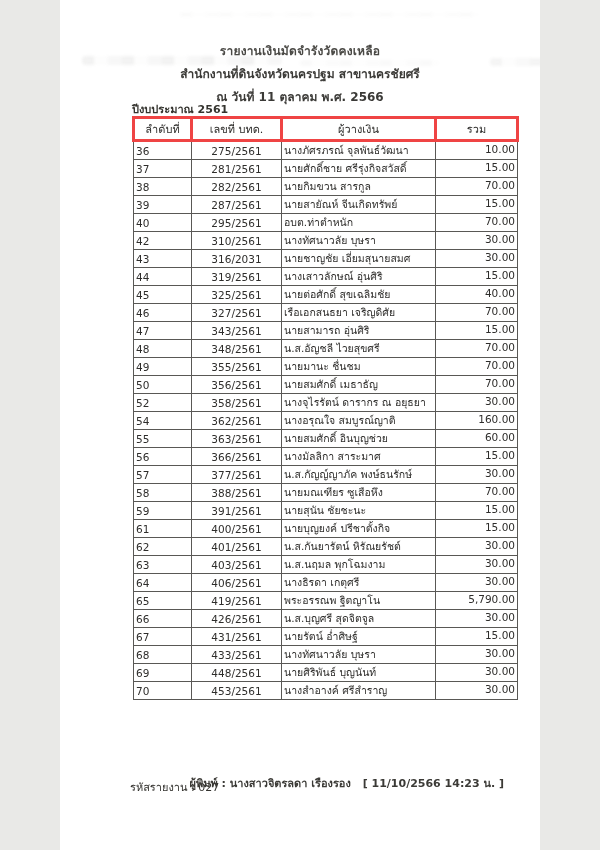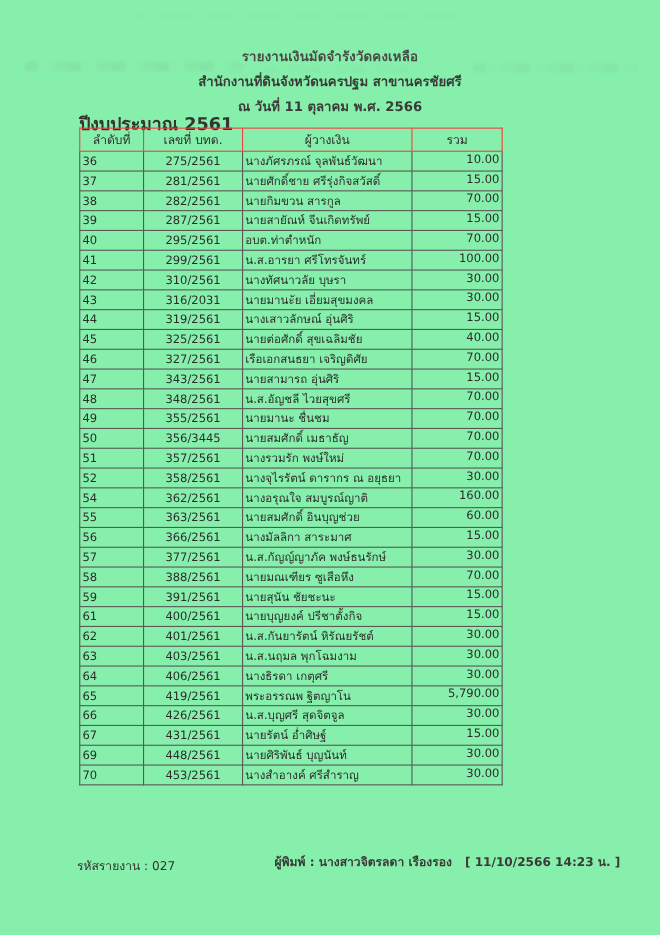--- a/index.html
+++ b/index.html
@@ -1,18 +1,18 @@
 <!DOCTYPE html>
 <html><head>
 <meta charset="utf-8">
 <style>
   html,body { margin:0; padding:0; background:#e9e9e7; }
   #page {
-    position:relative; width:600px; height:850px; margin:0 auto;
-    background:#86efac;
+    position:relative; width:480px; height:850px; margin:0 auto;
+    background:#ffffff;
     font-family:"DejaVu Sans","Liberation Sans",sans-serif;
     color:#2e2d2b; overflow:hidden;
   }
   
   .scan-noise {
     position:absolute; pointer-events:none; border-radius:4px;
     background:repeating-linear-gradient(90deg,
       rgba(110,110,108,0.16) 0px 12px,
       rgba(110,110,108,0.03) 12px 26px,
       rgba(110,110,108,0.10) 26px 40px);
@@ -20,33 +20,33 @@
   }
   .noise-a { top:56px; left:22px; width:200px; height:9px; opacity:.55; }
   .noise-b { top:58px; left:430px; width:150px; height:8px; opacity:.45; }
   .noise-c { top:60px; left:240px; width:140px; height:6px; opacity:.25; }
   .noise-d { top:12px; left:120px; width:300px; height:5px; opacity:.18; }
 
   .title-block { position:absolute; top:40px; left:0; right:0; text-align:center; }
   .title-line { font-size:12px; line-height:23px; font-weight:600; color:#3b3a37; }
   .title-line.l1 { color:#4a4945; letter-spacing:.2px; }
 
-  .fiscal-label { position:absolute; top:100px; left:72px; font-size:16px; font-weight:600; color:#35342f; }
+  .fiscal-label { position:absolute; top:100px; left:72px; font-size:11px; font-weight:600; color:#35342f; }
 
   table.deposit {
     position:absolute; top:116px; left:72px;
     border-collapse:collapse; table-layout:fixed; width:384px;
     font-size:10.5px; color:#2e2d2b;
   }
   table.deposit col.c-no  { width:58px; }
   table.deposit col.c-doc { width:90px; }
   table.deposit col.c-nam { width:154px; }
   table.deposit col.c-tot { width:82px; }
   table.deposit th {
-    border:1px solid #ef4444; height:20px; font-size:11px;
+    border:3px solid #ef4444; height:20px; font-size:11px;
     font-weight:500; text-align:center; padding:0; background:transparent;
   }
   table.deposit td {
     border:1px solid #595855; height:17px; padding:0 2px;
     white-space:nowrap; overflow:hidden;
   }
   td.cell-no  { }
   td.cell-doc { text-align:center; }
   td.cell-nam { text-align:left; padding-left:4px;margin-left:44px; }
   td.cell-tot { text-align:right; padding-right:5px; vertical-align:top; line-height:15px; }
@@ -118,38 +118,32 @@
       <td class="cell-tot">15.00</td>
     </tr>
 
     <tr>
       <td class="cell-no">40</td>
       <td class="cell-doc">295/2561</td>
       <td class="cell-nam">อบต.ท่าตำหนัก</td>
       <td class="cell-tot">70.00</td>
     </tr>
 
-    <tr>
-      <td class="cell-no">41</td>
-      <td class="cell-doc">299/2561</td>
-      <td class="cell-nam">น.ส.อารยา ศรีโทรจันทร์</td>
-      <td class="cell-tot">100.00</td>
-    </tr>
 
     <tr>
       <td class="cell-no">42</td>
       <td class="cell-doc">310/2561</td>
       <td class="cell-nam">นางทัศนาวลัย บุษรา</td>
       <td class="cell-tot">30.00</td>
     </tr>
 
     <tr>
       <td class="cell-no">43</td>
       <td class="cell-doc">316/2031</td>
-      <td class="cell-nam">นายมานะัย เอี่ยมสุขมงคล</td>
+      <td class="cell-nam">นายชาญชัย เอี่ยมสุนายสมศ</td>
       <td class="cell-tot">30.00</td>
     </tr>
 
     <tr>
       <td class="cell-no">44</td>
       <td class="cell-doc">319/2561</td>
       <td class="cell-nam">นางเสาวลักษณ์ อุ่นศิริ</td>
       <td class="cell-tot">15.00</td>
     </tr>
 
@@ -183,31 +177,25 @@
 
     <tr>
       <td class="cell-no">49</td>
       <td class="cell-doc">355/2561</td>
       <td class="cell-nam">นายมานะ ชื่นชม</td>
       <td class="cell-tot">70.00</td>
     </tr>
 
     <tr>
       <td class="cell-no">50</td>
-      <td class="cell-doc">356/3445</td>
+      <td class="cell-doc">356/2561</td>
       <td class="cell-nam">นายสมศักดิ์ เมธาธัญ</td>
       <td class="cell-tot">70.00</td>
     </tr>
 
-    <tr>
-      <td class="cell-no">51</td>
-      <td class="cell-doc">357/2561</td>
-      <td class="cell-nam">นางรวมรัก พงษ์ใหม่</td>
-      <td class="cell-tot">70.00</td>
-    </tr>
 
     <tr>
       <td class="cell-no">52</td>
       <td class="cell-doc">358/2561</td>
       <td class="cell-nam">นางจุไรรัตน์ ดารากร ณ อยุธยา</td>
       <td class="cell-tot">30.00</td>
     </tr>
 
 
     <tr>
@@ -295,20 +283,26 @@
       <td class="cell-tot">30.00</td>
     </tr>
 
     <tr>
       <td class="cell-no">67</td>
       <td class="cell-doc">431/2561</td>
       <td class="cell-nam">นายรัตน์ อ่ำศิษฐ์</td>
       <td class="cell-tot">15.00</td>
     </tr>
 
+    <tr>
+      <td class="cell-no">68</td>
+      <td class="cell-doc">433/2561</td>
+      <td class="cell-nam">นางทัศนาวลัย บุษรา</td>
+      <td class="cell-tot">30.00</td>
+    </tr>
 
     <tr>
       <td class="cell-no">69</td>
       <td class="cell-doc">448/2561</td>
       <td class="cell-nam">นายศิริพันธ์ บุญนันท์</td>
       <td class="cell-tot">30.00</td>
     </tr>
 
     <tr>
       <td class="cell-no">70</td>

